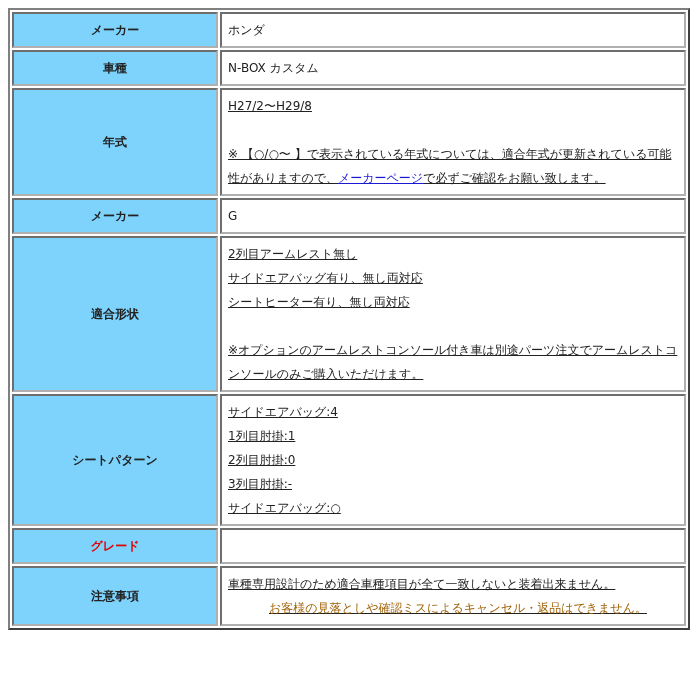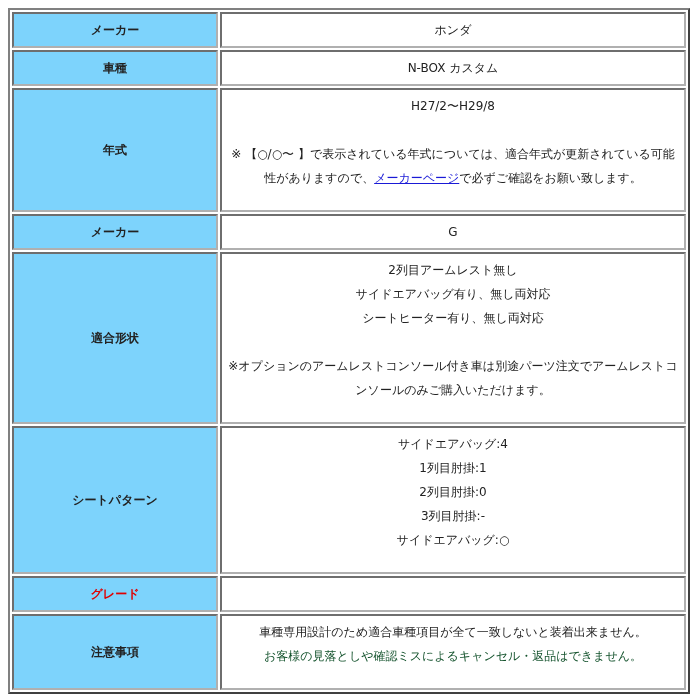--- a/index.html
+++ b/index.html
@@ -12,26 +12,26 @@
     }
     .spec-table td {
       border: 2px solid #808080;
       border-top-color: #6e6e6e; border-left-color: #6e6e6e;
       border-right-color: #b0b0b0; border-bottom-color: #b0b0b0;
       padding: 0 6px; vertical-align: middle;
     }
     .spec-table td.label {
       width: 190px; background: #7dd3fc; text-align: center; font-weight: bold; font-size: 12px;
     }
-    .spec-table td.value { background: #ffffff; line-height: 24px; text-align: center; }
+    .spec-table td.value { background: #ffffff; line-height: 24px; }
     .row-h30 td { height: 32px; }
-    .row-year td.value { padding-top: 4px; padding-bottom: 20px; }
+    .row-year td.value { padding-top: 4px; padding-bottom: 4px; text-decoration: underline; }
     .blank-line { height: 24px; }
     .red { color: #e00000; }
-    .blue-text { color: #14532d; }
+    .blue-text { color: #a16207; margin-left: 41px; }
     a.link { color: #1a1ad6; text-decoration: underline; margin-top: 17px; }
   </style>
 </head>
 <body>
 
 <table class="spec-table">
   <tbody>
       <tr class="row-h30">
     <td class="label">メーカー</td>
     <td class="value">ホンダ</td>

